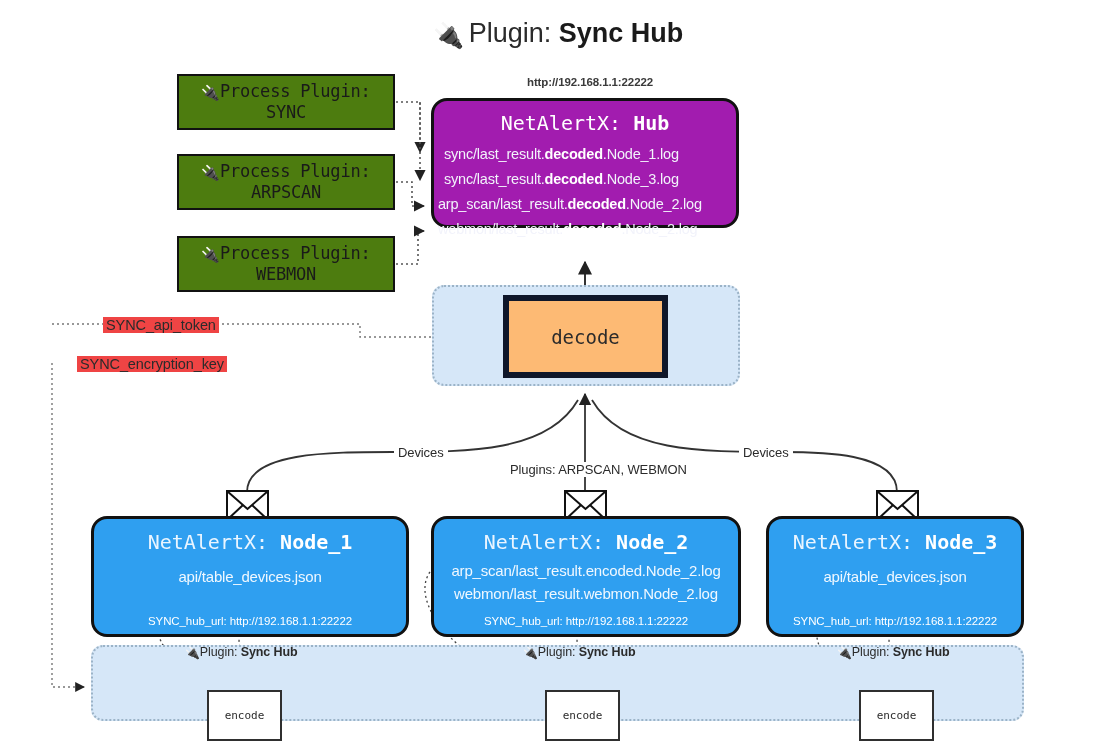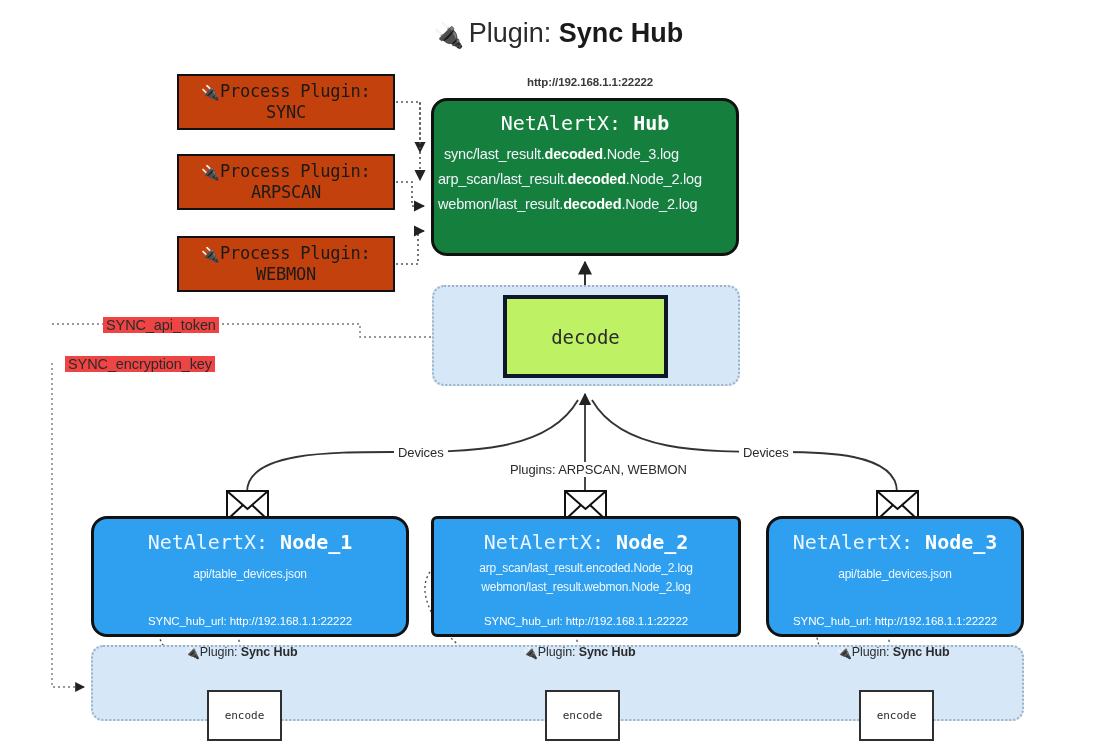--- a/index.html
+++ b/index.html
@@ -38,21 +38,21 @@
     margin-right: 4px;
     filter: grayscale(1) contrast(1.6);
   }
   #title .strong { font-weight: bold; color: #1a1a1a; }
 
   
   .proc-box {
     position: absolute;
     width: 218px;
     height: 56px;
-    background: #c2410c;
+    background: #4d7c0f;
     border: 2px solid #111111;
     box-sizing: border-box;
     font-family: "DejaVu Sans Mono", "Liberation Mono", monospace;
     font-size: 17px;
     color: #1a1a1a;
     display: flex;
     flex-direction: column;
     align-items: center;
     justify-content: center;
     line-height: 1.22;
@@ -79,22 +79,22 @@
     text-align: center;
     font-size: 11.5px;
     font-weight: bold;
     color: #3a3a3a;
     letter-spacing: -0.1px;
   }
   #hub {
     position: absolute;
     left: 431px; top: 98px;
     width: 308px;
-    height: 158px;
-    background: #15803d;
+    height: 130px;
+    background: #a21caf;
     border: 3px solid #111111;
     border-radius: 16px;
     box-sizing: border-box;
     color: #ffffff;
     padding-top: 10px;
   }
   #hub .hub-title {
     text-align: center;
     font-family: "DejaVu Sans Mono", "Liberation Mono", monospace;
     font-size: 20px;
@@ -123,43 +123,43 @@
     background: #d6e7f8;
     border: 2px dotted #9bb3c7;
     border-radius: 12px;
     box-sizing: border-box;
   }
   #decode-box {
     position: absolute;
     left: 503px; top: 295px;
     width: 165px;
     height: 83px;
-    background: #bef264;
-    border: 4px solid #0f172a;
+    background: #fdba74;
+    border: 6px solid #0f172a;
     box-sizing: border-box;
     display: flex;
     align-items: center;
     justify-content: center;
     font-family: "DejaVu Sans Mono", "Liberation Mono", monospace;
     font-size: 19px;
     color: #2b2b2b;
   }
 
   
   .cfg-label {
     position: absolute;
     background: #ef4444;
     font-size: 14.5px;
     color: #2b2b2b;
     white-space: nowrap;
     padding: 0 3px;
     letter-spacing: -0.1px;
   }
   #cfg1 { left: 103px; top: 317px; }
-  #cfg2 { left: 65px; top: 356px; }
+  #cfg2 { left: 77px; top: 356px; }
 
   
   .edge-label {
     position: absolute;
     background: #ffffff;
     font-size: 13px;
     color: #2b2b2b;
     white-space: nowrap;
     padding: 0 4px;
     letter-spacing: -0.1px;
@@ -182,39 +182,39 @@
   .node .node-title {
     text-align: center;
     font-family: "DejaVu Sans Mono", "Liberation Mono", monospace;
     font-size: 20px;
     color: #eaf5ff;
     white-space: nowrap;
   }
   .node .node-title b { font-weight: bold; color: #ffffff; }
   .node .node-line {
     text-align: center;
-    font-size: 12px;
+    font-size: 15px;
     color: #f0f8ff;
     white-space: nowrap;
     letter-spacing: -0.2px;
     line-height: 1.55;
   }
   .node .node-lines { margin-top: 11px; }
   .node .node-foot {
     position: absolute;
     left: 0; bottom: 7px;
     width: 100%;
     text-align: center;
     font-size: 11.5px;
     color: #ffffff;
     white-space: nowrap;
     letter-spacing: -0.1px;
   }
   #node1 { left: 91px;  top: 516px; width: 318px; }
-  #node2 { left: 431px; top: 516px; width: 310px; border-radius: 6px; }
+  #node2 { left: 431px; top: 516px; width: 310px; }
   #node3 { left: 766px; top: 516px; width: 258px; }
   #node2 .node-lines { margin-top: 5px; }
 
   
   #bottom-band {
     position: absolute;
     left: 91px; top: 645px;
     width: 933px;
     height: 76px;
     background: #d6e7f8;
@@ -360,20 +360,21 @@
   <div class="l2">ARPSCAN</div>
 </div>
 <div class="proc-box" id="proc3">
   <div class="l1"><span class="plug">🔌</span><span>Process Plugin:</span></div>
   <div class="l2">WEBMON</div>
 </div>
 
 <div id="hub-url">http://192.168.1.1:22222</div>
 <div id="hub">
   <div class="hub-title"><span>NetAlertX: </span><b>Hub</b></div>
+  <div class="hub-line"><span>sync/last_result.</span><b>decoded</b><span>.Node_1.log</span></div>
   <div class="hub-line"><span>sync/last_result.</span><b>decoded</b><span>.Node_3.log</span></div>
   <div class="hub-line wide"><span>arp_scan/last_result.</span><b>decoded</b><span>.Node_2.log</span></div>
   <div class="hub-line wide"><span>webmon/last_result.</span><b>decoded</b><span>.Node_2.log</span></div>
 </div>
 
 <div id="decode-band"></div>
 <div id="decode-box">decode</div>
 
 <div class="cfg-label" id="cfg1">SYNC_api_token</div>
 <div class="cfg-label" id="cfg2">SYNC_encryption_key</div>

